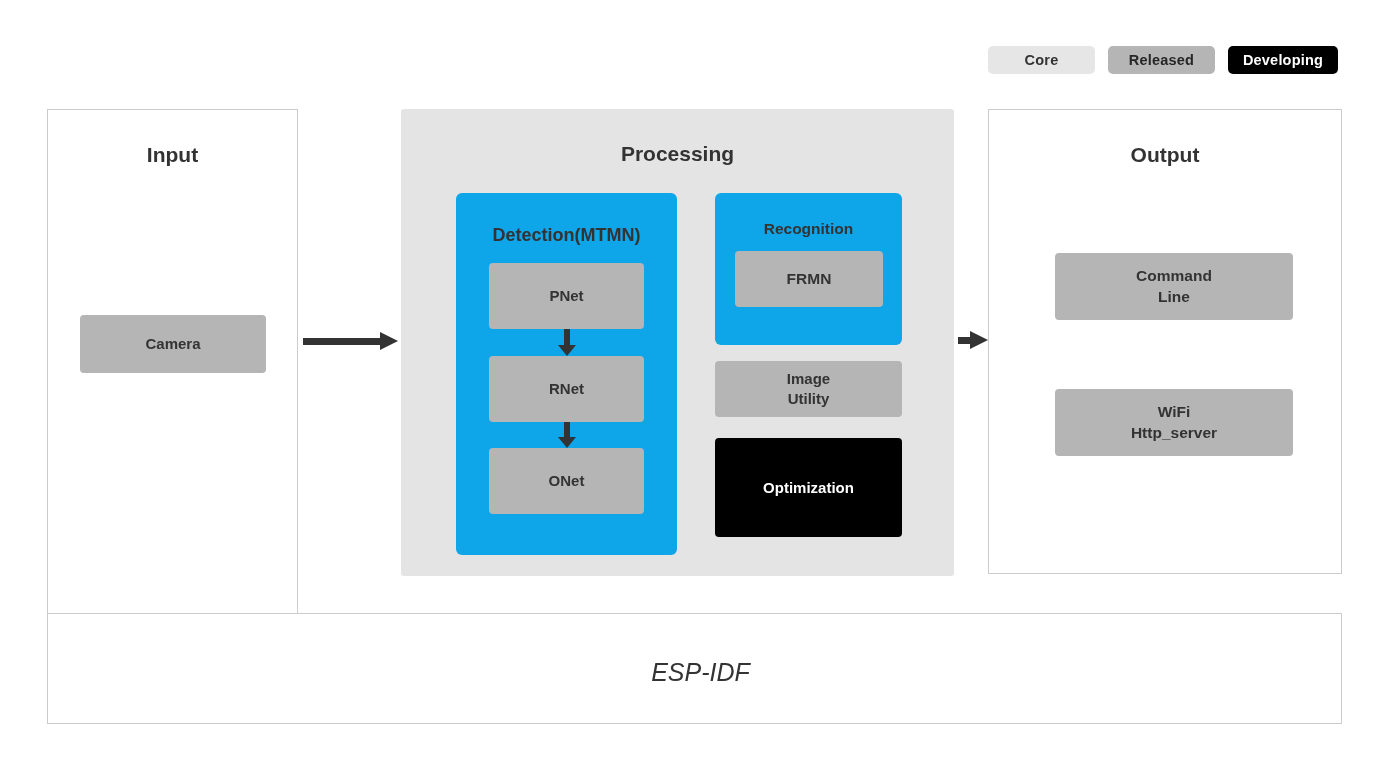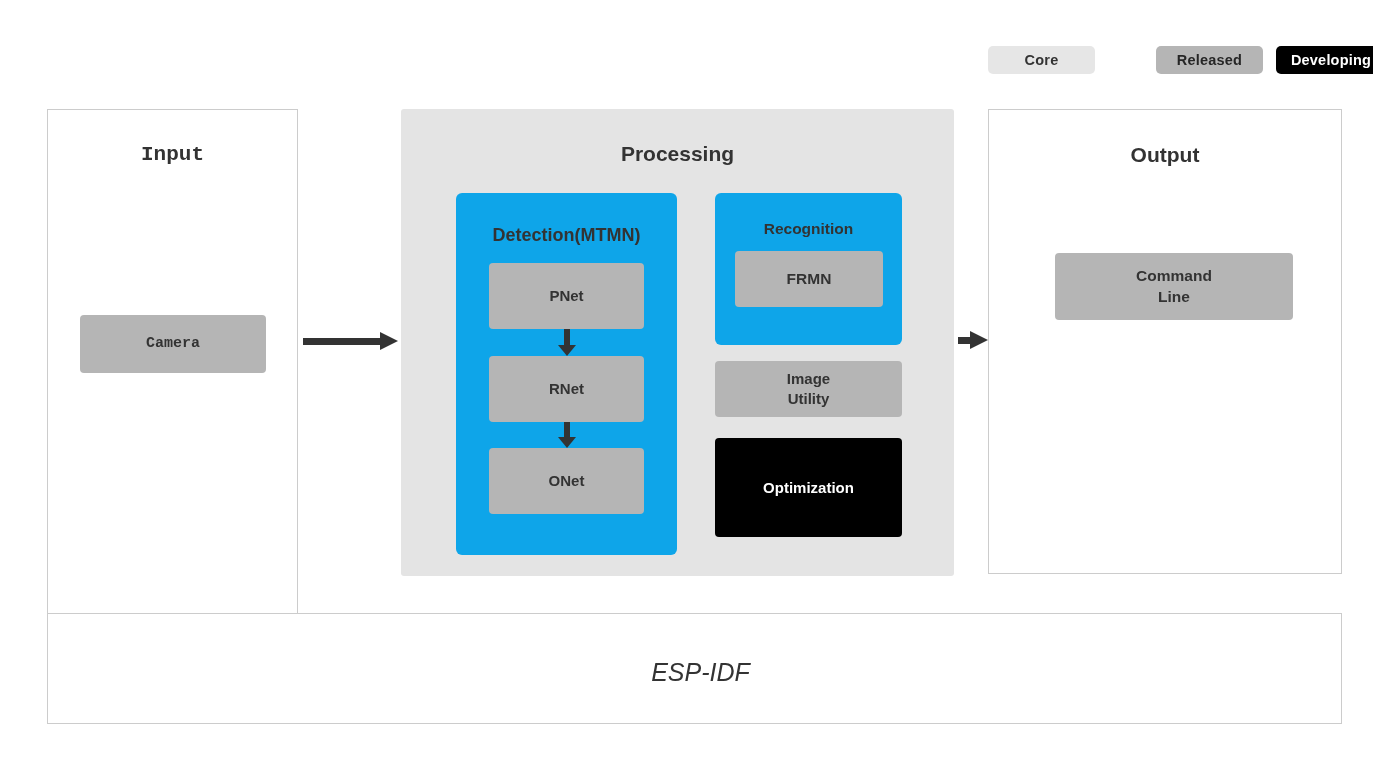--- a/index.html
+++ b/index.html
@@ -29,31 +29,31 @@
     border-radius: 5px;
     display: flex;
     align-items: center;
     justify-content: center;
     font-size: 14.5px;
     font-weight: bold;
     letter-spacing: .2px;
     box-sizing: border-box;
   }
   .chip-core     { width: 107px; background: #e6e6e6; color: #333333; }
-  .chip-released { width: 107px; background: #b5b5b5; color: #262626; margin-left: 48px; }
+  .chip-released { width: 107px; background: #b5b5b5; color: #262626; }
   .chip-dev      { width: 110px; background: #000000; color: #ffffff; }
 
   
   .panel {
     position: absolute;
     box-sizing: border-box;
     background: #ffffff;
     border: 1px solid #cccccc;
   }
-  #panel-input      { left: 47px;  top: 109px; width: 251px; height: 530px; font-family: Liberation Mono, monospace; }
+  #panel-input      { left: 47px;  top: 109px; width: 251px; height: 530px; }
   #panel-processing { left: 401px; top: 109px; width: 553px; height: 467px;
                       background: #e4e4e4; border: none; border-radius: 3px; }
   #panel-output     { left: 988px; top: 109px; width: 354px; height: 465px; }
   #panel-espidf     { left: 47px;  top: 613px; width: 1295px; height: 111px; }
 
   .panel-title {
     position: absolute;
     left: 0; right: 0;
     text-align: center;
     font-size: 21px;
@@ -204,17 +204,19 @@
 Utility</div>
   <div class="node developing" id="node-optimization">Optimization</div>
 </div>
 
 <div class="harrow" id="arrow-processing-output"></div>
 
 <div class="panel" id="panel-output">
   <div class="panel-title">Output</div>
   <div class="node released" id="node-command-line">Command
 Line</div>
+  <div class="node released" id="node-wifi-http">WiFi
+Http_server</div>
 </div>
 
 <div class="panel" id="panel-espidf">
   <div id="espidf-title">ESP-IDF</div>
 </div>
 
 </body></html>

